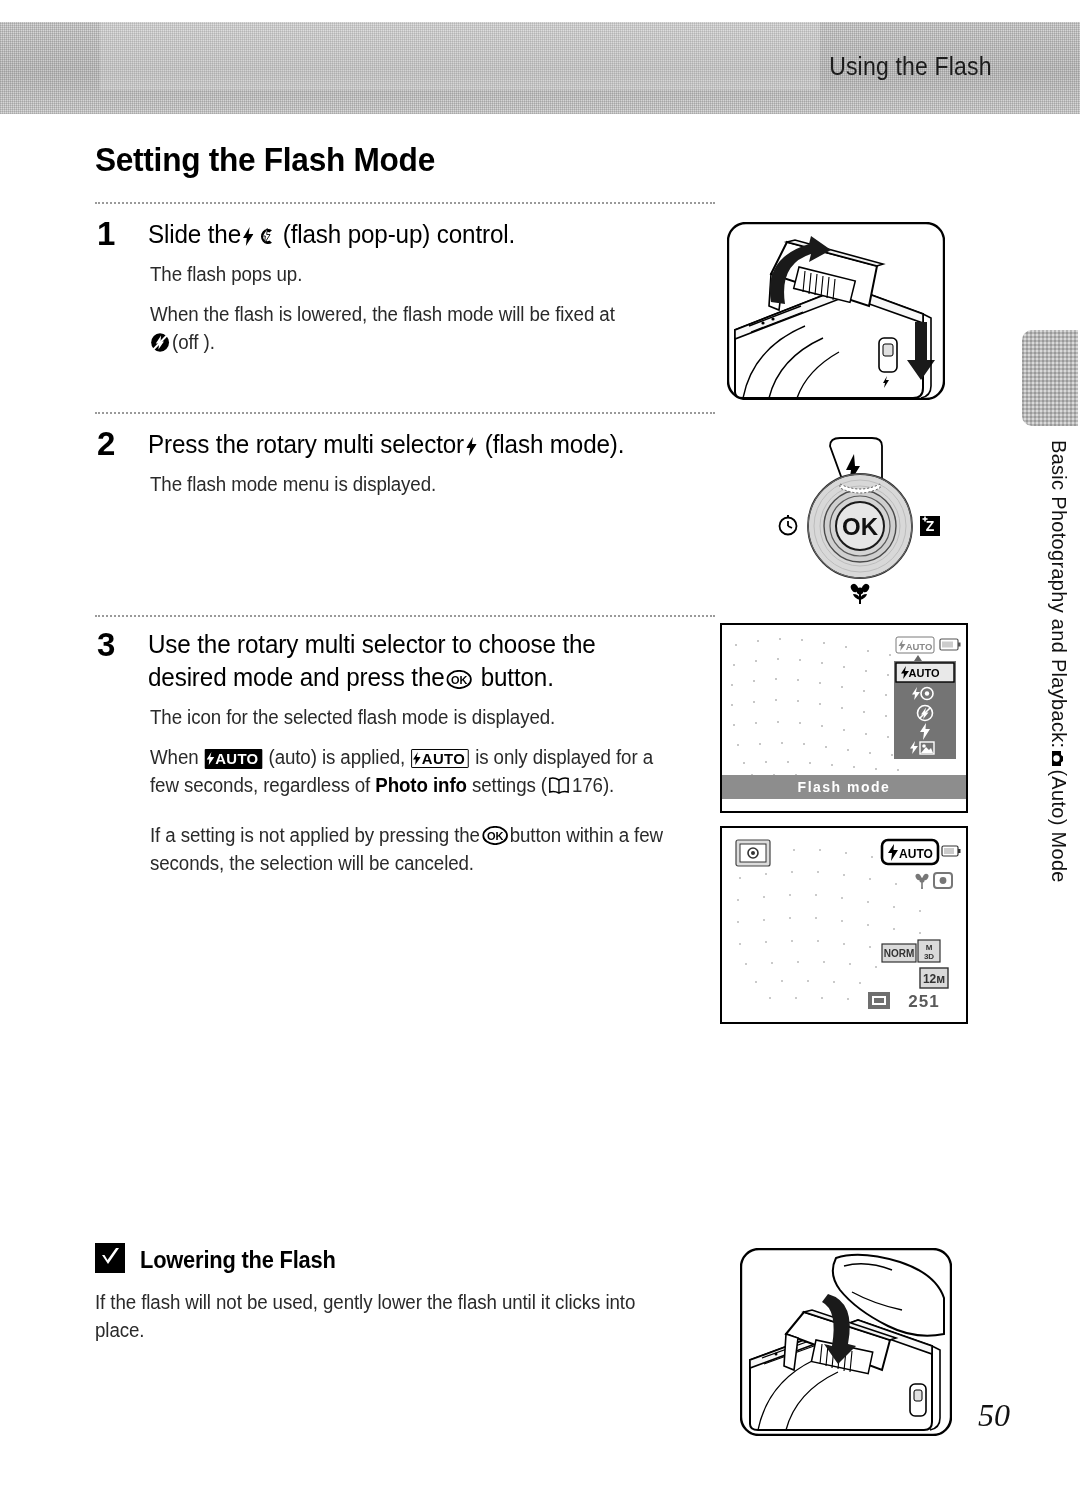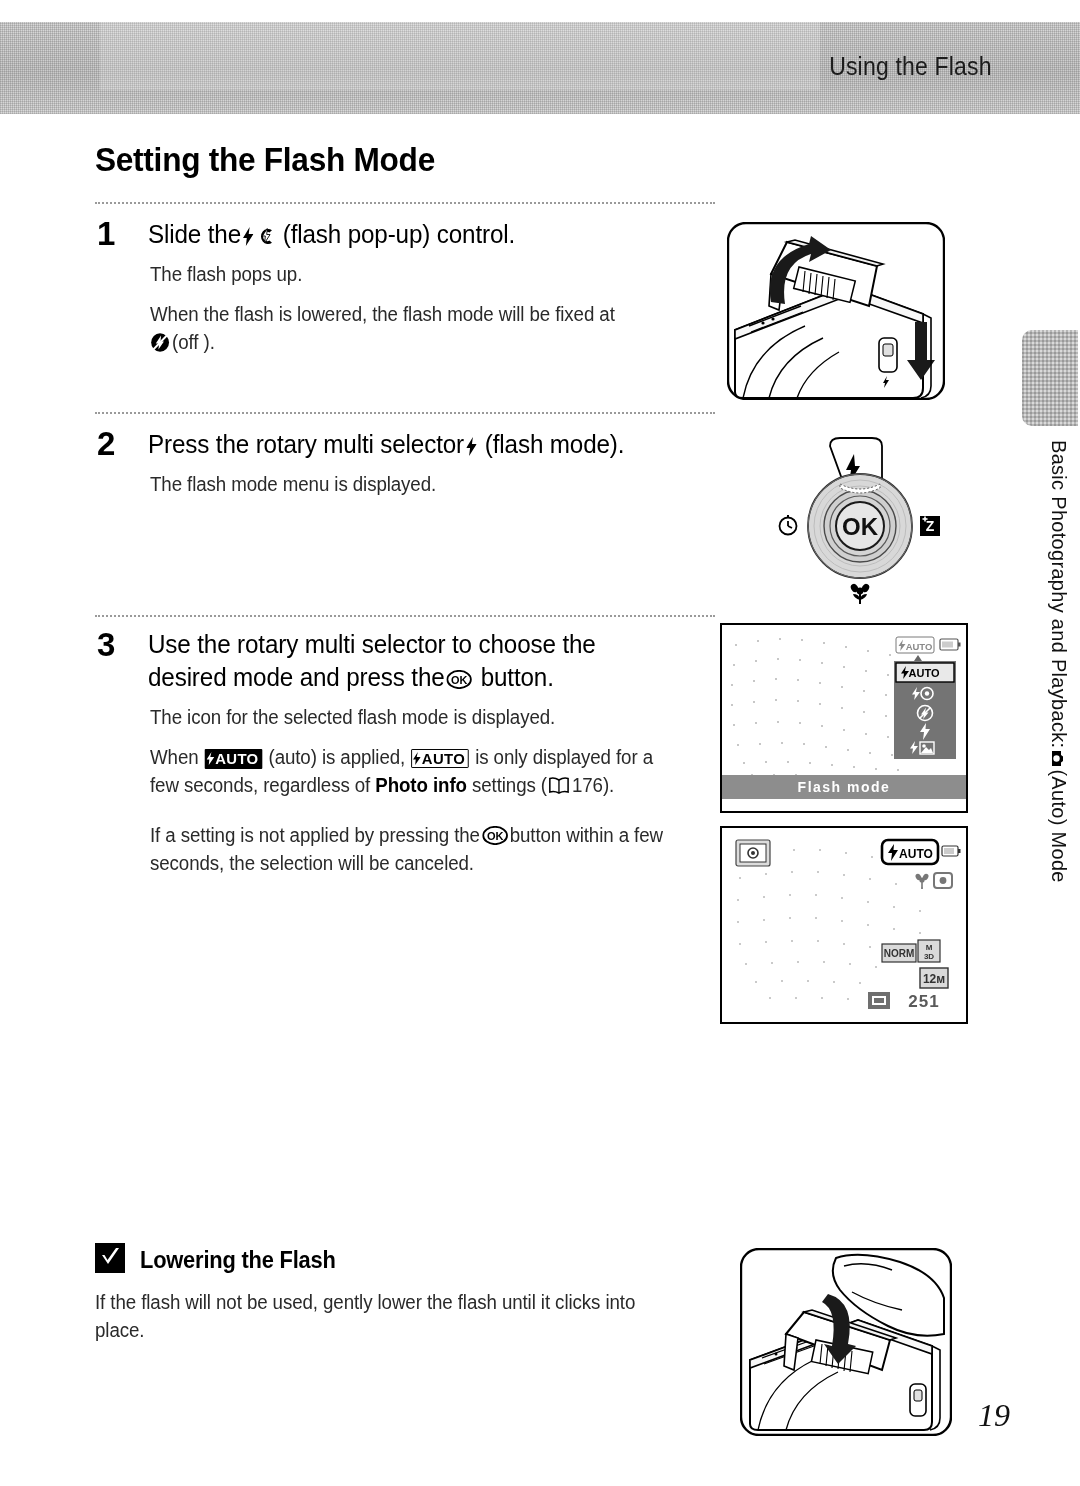--- a/index.html
+++ b/index.html
@@ -711,13 +711,13 @@
 </div>
 
 <div class="side-tab-block"></div>
 <div class="side-tab-text">
   <span>Basic Photography and Playback:</span><span class="ico-cam"><svg viewBox="0 0 17 17">
         <path d="M1 5 L5 5 L6.5 3 L11 3 L12.5 5 L16 5 L16 14 L1 14 Z" fill="#000"></path>
         <circle cx="8.5" cy="9.5" r="3.2" fill="#fff"></circle>
       </svg></span><span>(Auto) Mode</span>
 </div>
 
-<div class="page-number">19</div>
+<div class="page-number">50</div>
 
 </body></html>

